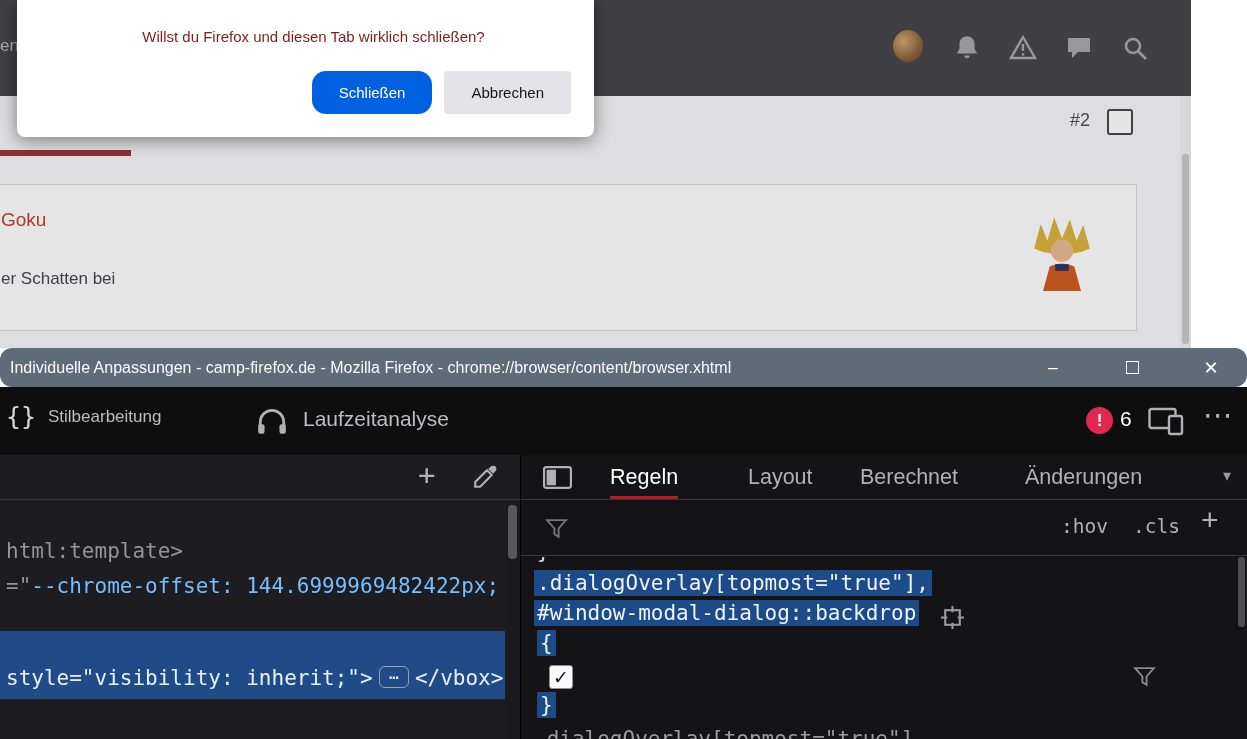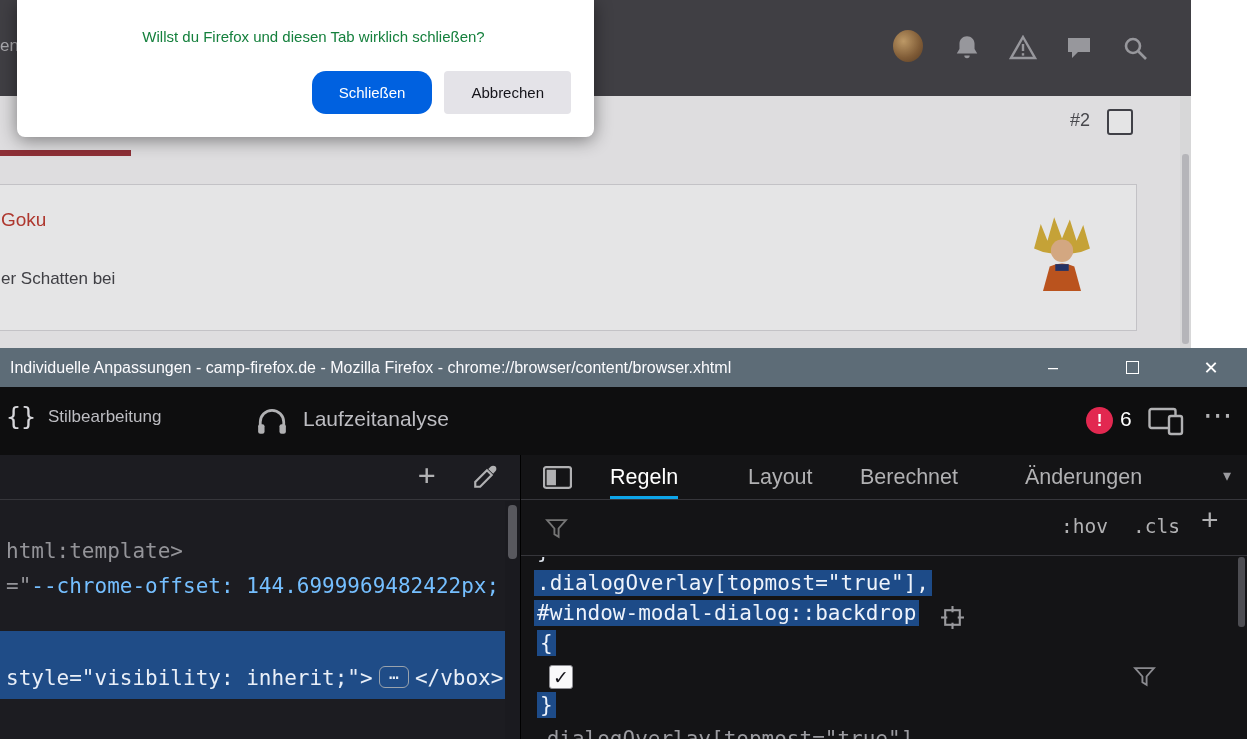--- a/index.html
+++ b/index.html
@@ -23,29 +23,29 @@
   .post-author{ position:absolute; left:10px; top:24px; font-size:19px; color:#bf3a30; }
   .post-snippet{ position:absolute; left:10px; top:84px; font-size:17px; color:#434349; }
   .goku-img{ position:absolute; right:40px; top:30px; }
   .page-scrollbar{ position:absolute; right:0; top:96px; width:11px; height:252px; background:#ececee; }
   .page-scrollbar .thumb{ position:absolute; left:2px; top:58px; width:7px; height:190px; background:#c7c7cb; border-radius:3px; }
   .page-dim{ position:absolute; inset:0; background:rgba(28,27,34,0.10); pointer-events:none; }
 
   
   .dialog{ position:absolute; left:17px; top:0; width:577px; height:137px; background:#ffffff;
     border-radius:0 0 8px 8px; box-shadow:0 3px 18px rgba(0,0,0,.45); z-index:5; }
-  .dialog-msg{ position:absolute; left:16px; right:0; top:28px; text-align:center; font-size:15px; color:#15803d; }
+  .dialog-msg{ position:absolute; left:16px; right:0; top:28px; text-align:center; font-size:15px; color:#7f1d1d; }
   .dialog-btns{ position:absolute; right:23px; top:71px; display:flex; gap:12px; }
   .btn{ height:43px; padding:0 27px; border:none; border-radius:4px; font-size:15px;
     font-family:"Liberation Sans","DejaVu Sans",sans-serif; cursor:pointer; }
   .btn-primary{ background:#0061e0; color:#ffffff;border-radius:14px; }
   .btn-secondary{ background:#e4e3e8; color:#15141a; }
 
   
-  .titlebar{ position:absolute; left:0; top:348px; width:100%; height:39px; background:#5d6c77; color:#fbfbfe; }
+  .titlebar{ position:absolute; left:0; top:348px; width:100%; height:39px; background:#5d6c77; color:#fbfbfe;border-radius:12px; }
   .titlebar-text{ position:absolute; left:10px; top:0; line-height:39px; font-size:16px; white-space:nowrap; }
   .win-btn{ position:absolute; top:0; width:56px; height:39px; display:flex; align-items:center; justify-content:center;
     color:#fff; font-size:18px; cursor:pointer; }
   .win-min{ left:1025px; } .win-max{ left:1104px; } .win-close{ left:1183px; }
   .max-box{ width:13px; height:13px; border:1.5px solid #fff; display:inline-block; }
 
   
   .dt-toolbar{ position:absolute; left:0; top:387px; width:100%; height:68px; background:#0e0e0f; color:#bdbdc2; }
   .dt-braces{ position:absolute; left:6px; top:15px; font-size:25px; color:#d7d7db; }
   .dt-style-label{ position:absolute; left:48px; top:20px; font-size:17px; cursor:pointer; }
@@ -73,21 +73,21 @@
   .ellipsis-pill{ display:inline-block; border:1px solid #9aa3ad; border-radius:6px; padding:0 9px; margin:0 6px;
     font-size:17px; line-height:20px; color:#e9eff8; vertical-align:2px; cursor:pointer; }
   .markup-scrollbar{ position:absolute; left:505px; top:46px; width:15px; height:238px; background:#1a1a1f; }
   .markup-scrollbar .thumb{ position:absolute; left:3px; top:4px; width:9px; height:54px; background:#58585e; border-radius:4px; }
 
   
   .rules-pane{ position:absolute; left:521px; top:0; width:726px; height:284px; background:#141416; overflow:hidden; }
   .rp-tabbar{ position:absolute; left:0; top:0; width:726px; height:45px; border-bottom:1px solid #36363b; }
   .pane-toggle{ position:absolute; left:22px; top:10px; cursor:pointer; }
   .rp-tab{ position:absolute; top:0; height:44px; line-height:44px; font-size:21.5px; color:#b1b1b3; cursor:pointer; }
-  .rp-tab.active{ color:#fff; border-bottom:3px solid #0ea5e9; }
+  .rp-tab.active{ color:#fff; border-bottom:3px solid #b91c1c; }
   .tab-regeln{ left:89px; } .tab-layout{ left:216px;margin-left:11px; } .tab-berechnet{ left:339px; } .tab-aenderungen{ left:504px; }
   .tab-chevron{ position:absolute; right:16px; top:11px; font-size:16px; color:#9a9a9e; cursor:pointer; }
 
   .rp-filterbar{ position:absolute; left:0; top:46px; width:726px; height:55px; border-bottom:1px solid #36363b; }
   .funnel{ position:absolute; left:24px; top:16px; }
   .filter-input{ position:absolute; left:56px; top:11px; width:320px; height:32px; background:transparent; border:none;
     outline:none; color:#d7d7db; font-size:19.5px; font-family:"Liberation Sans","DejaVu Sans",sans-serif; }
   .filter-input::placeholder{ color:#757575; }
   .toggle-hov{ position:absolute; left:540px; top:14px; font-size:19.5px; color:#b1b1b3; cursor:pointer; }
   .toggle-cls{ position:absolute; left:612px; top:14px; font-size:19.5px; color:#b1b1b3; cursor:pointer; }

